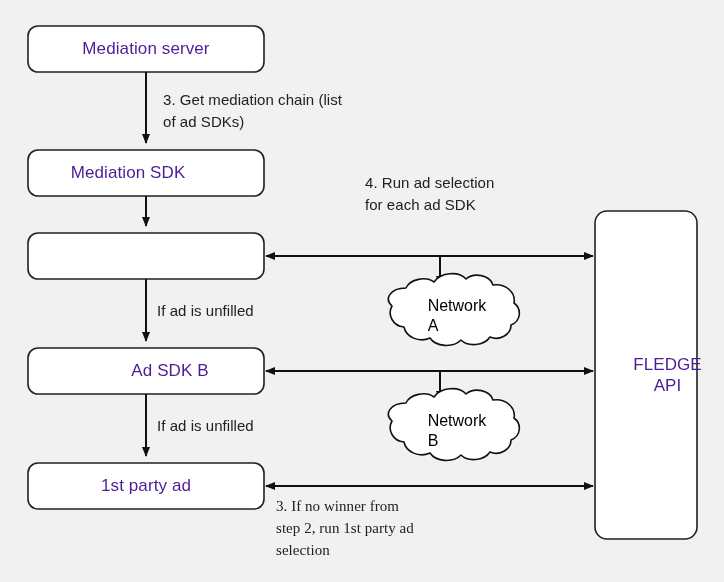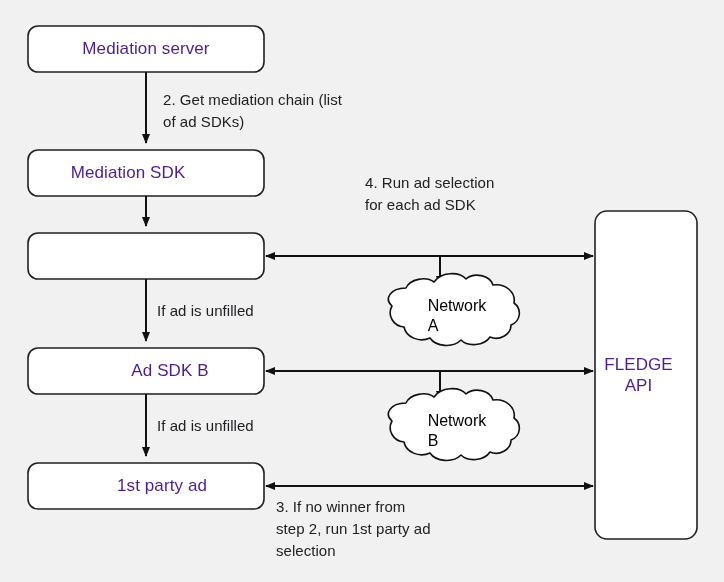--- a/index.html
+++ b/index.html
@@ -138,38 +138,38 @@
              C 384 414, 390 403, 406 403 Z" fill="#ffffff" stroke="#111111" stroke-width="1.6" stroke-linejoin="round"></path>
   </svg>
 
   <div class="node-label" style="left:28px; top:26px; width:236px; height:46px;">Mediation server</div>
 
   <div class="node-label" style="left:28px; top:150px; width:200px; height:46px;">Mediation SDK</div>
 
 
   <div class="node-label" style="left:28px; top:348px; width:284px; height:46px;">Ad SDK B</div>
 
-  <div class="node-label" style="left:28px; top:463px; width:236px; height:46px;padding-left:16px;">1st party ad</div>
+  <div class="node-label" style="left:28px; top:463px; width:236px; height:46px;">1st party ad</div>
 
-  <div class="node-label" style="left:595px; top:211px; width:87px; height:328px; font-size:17px;">FLEDGE
+  <div class="node-label" style="left:595px; top:211px; width:87px; height:328px; font-size:17px;padding-left:29px;">FLEDGE
 API</div>
 
   <div class="cloud-label" style="left:392px; top:285px; width:130px; height:62px;">Network
 A</div>
 
   <div class="cloud-label" style="left:392px; top:400px; width:130px; height:62px;">Network
 B</div>
 
-  <div class="edge-label" style="left:163px; top:89px; width:230px;">2. Get mediation chain (list
+  <div class="edge-label" style="left:163px; top:89px; width:230px;">3. Get mediation chain (list
 of ad SDKs)</div>
 
   <div class="edge-label" style="left:365px; top:172px; width:200px;">4. Run ad selection
   for each ad SDK</div>
 
   <div class="edge-label" style="left:157px; top:300px; width:200px;">If ad is unfilled</div>
 
   <div class="edge-label" style="left:157px; top:415px; width:200px;">If ad is unfilled</div>
 
-  <div class="edge-label" style="left:276px; top:496px; width:230px;">3. If no winner from
+  <div class="edge-label" style="left:276px; top:496px; width:230px;font-family:Liberation Serif, serif;">3. If no winner from
 step 2, run 1st party ad
 selection</div>
 
 </div>
 
 </body></html>

